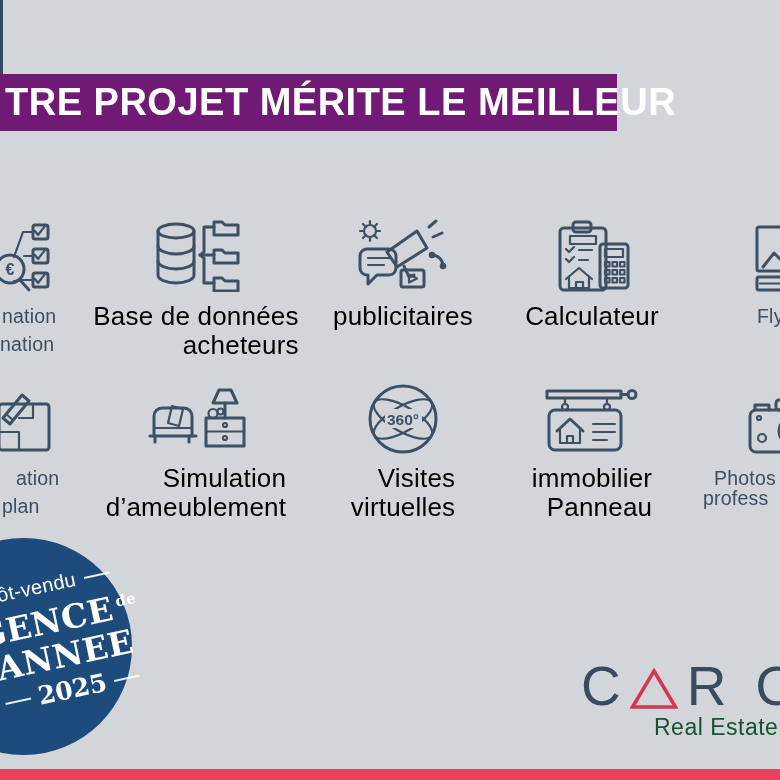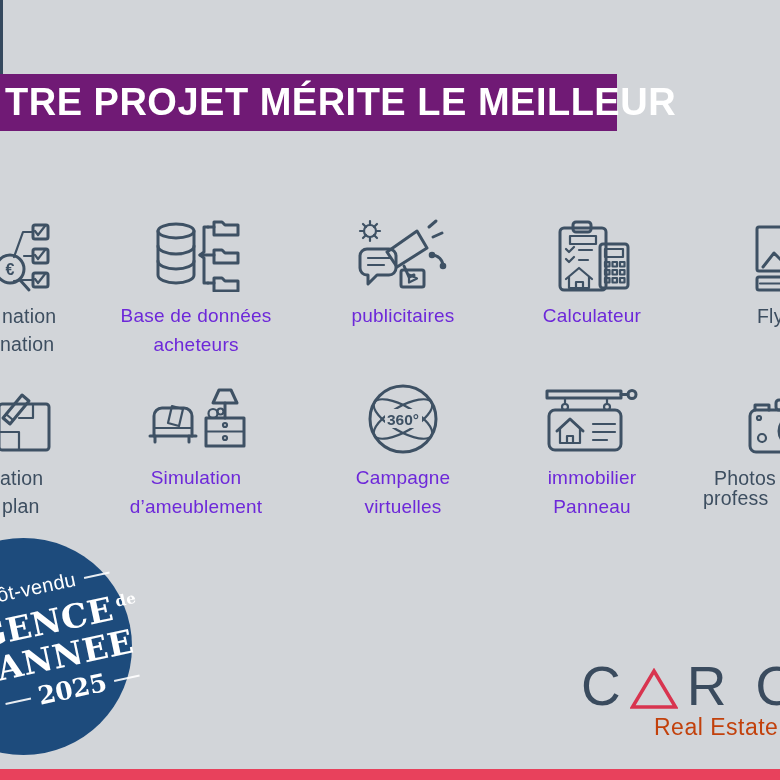--- a/index.html
+++ b/index.html
@@ -11,22 +11,22 @@
   .edge-strip{position:absolute;left:0;top:0;width:3px;height:75px;background:#35495e;}
   .banner{position:absolute;left:0;top:74px;width:617px;height:57px;background:#701a75;}
   .banner-text{position:absolute;left:5px;top:0;height:57px;line-height:57px;
                font-size:38px;font-weight:700;letter-spacing:0.5px;color:#ffffff;white-space:nowrap;}
 
   
   .cell{position:absolute;width:220px;display:flex;flex-direction:column;align-items:center;}
   .r1{top:218px;}
   .r2{top:380px;}
   .ic-box{height:82px;display:flex;justify-content:center;}
-  .label{margin-top:2px;text-align:center;font-size:19px;line-height:28.5px;
-         color:#6d28d9;font-weight:500;letter-spacing:0.2px;white-space:nowrap;}
+  .label{margin-top:2px;text-align:right;font-size:26px;line-height:28.5px;
+         color:#000000;font-weight:500;letter-spacing:0.2px;white-space:nowrap;}
   .cutlabel{position:absolute;font-size:19.5px;line-height:28.5px;color:#3d4e60;
             font-weight:500;letter-spacing:0.2px;white-space:nowrap;}
   .cuticon{position:absolute;}
 
   .ic{fill:none;stroke:#3e5164;stroke-width:3;stroke-linecap:round;stroke-linejoin:round;}
   .icthin{fill:none;stroke:#3e5164;stroke-width:2.2;stroke-linecap:round;stroke-linejoin:round;}
   .ictxt{fill:#3e5164;stroke:none;font-family:"Liberation Sans",sans-serif;font-weight:700;}
 
   
   .badge{position:absolute;left:-85px;top:538px;width:217px;height:217px;border-radius:50%;
@@ -40,21 +40,21 @@
   .b2 sup{font-size:15px;margin-left:4px;}
   .b4{display:flex;align-items:center;gap:8px;margin-top:2px;height:30px;
       font-family:"DejaVu Serif","Liberation Serif",serif;font-weight:700;font-size:25px;}
 
   
   .logo{position:absolute;left:581px;top:662px;display:flex;align-items:flex-end;gap:9px;}
   .lg-letter{font-size:55px;line-height:48px;font-weight:400;color:#3a4b5e;letter-spacing:0;}
   .lg-r{margin-right:20px;}
   .lg-tri{display:block;}
   .lg-tri path{fill:none;stroke:#d8344f;stroke-width:3.5;stroke-linejoin:miter;}
-  .lg-sub{position:absolute;left:654px;top:714px;font-size:23px;color:#c2410c;letter-spacing:0.5px;}
+  .lg-sub{position:absolute;left:654px;top:714px;font-size:23px;color:#14532d;letter-spacing:0.5px;}
 
   
   .stripe{position:absolute;left:0;top:769px;width:780px;height:11px;background:#e8415c;}
 </style>
 </head>
 <body>
 
 <div class="canvas">
 
   <div class="edge-strip"></div>
@@ -158,21 +158,21 @@
     <path class="icthin" d="M8 61.5 h26"></path>
   </svg>
   <span class="cutlabel" style="left:757px;top:302px">Fly</span>
 
   <svg class="cuticon" style="left:-37px;top:388px" width="90" height="74" viewBox="0 0 90 74">
     <rect class="ic" x="36" y="16" width="50" height="46" rx="3"></rect>
     <path class="icthin" d="M36 44 h20 M56 44 v18 M70 16 v14 M56 30 h14"></path>
     <path class="ic" d="M40 30 L59 7 l7 6 L47 36 z"></path>
     <path class="icthin" d="M43 26 l7 6"></path>
   </svg>
-  <span class="cutlabel" style="left:0px;top:464px">ation</span>
+  <span class="cutlabel" style="left:16px;top:464px">ation</span>
   <span class="cutlabel" style="left:2px;top:492px">plan</span>
 
   <div class="cell r2" style="left:86px">
     <div class="ic-box">
       <svg width="104" height="72" viewBox="0 0 104 72">
         <path class="ic" d="M10 56 V36 a8 8 0 0 1 8 -8 h22 a8 8 0 0 1 8 8 v20"></path>
         <path class="icthin" d="M10 48 h38"></path>
         <path class="ic" d="M6 56 h46"></path>
         <path class="ic" d="M11 56 v6 M45 56 v6"></path>
         <path class="icthin" d="M28 26 l11 3 -4 17 -11 -3 z"></path>
@@ -196,21 +196,21 @@
     <div class="ic-box">
       <svg width="78" height="78" viewBox="0 0 78 78">
         <circle class="ic" cx="39" cy="39" r="33"></circle>
         <ellipse class="icthin" cx="39" cy="39" rx="33" ry="12.5" transform="rotate(-30 39 39)"></ellipse>
         <ellipse class="icthin" cx="39" cy="39" rx="33" ry="12.5" transform="rotate(30 39 39)"></ellipse>
         <rect x="21" y="29" width="37" height="19" fill="#d2d5d9" stroke="none"></rect>
         <text class="ictxt" x="39" y="44.5" font-size="15.5" text-anchor="middle">360°</text>
       </svg>
     </div>
     <div class="label">
-      <div>Campagne</div>
+      <div>Visites</div>
       <div>virtuelles</div>
     </div>
   </div>
 
   <div class="cell r2" style="left:482px">
     <div class="ic-box">
       <svg width="94" height="78" viewBox="0 0 94 78">
         <rect class="ic" x="2" y="11" width="74" height="7"></rect>
         <path class="ic" d="M76 14.5 h7"></path>
         <circle class="ic" cx="87" cy="14.5" r="4"></circle>

